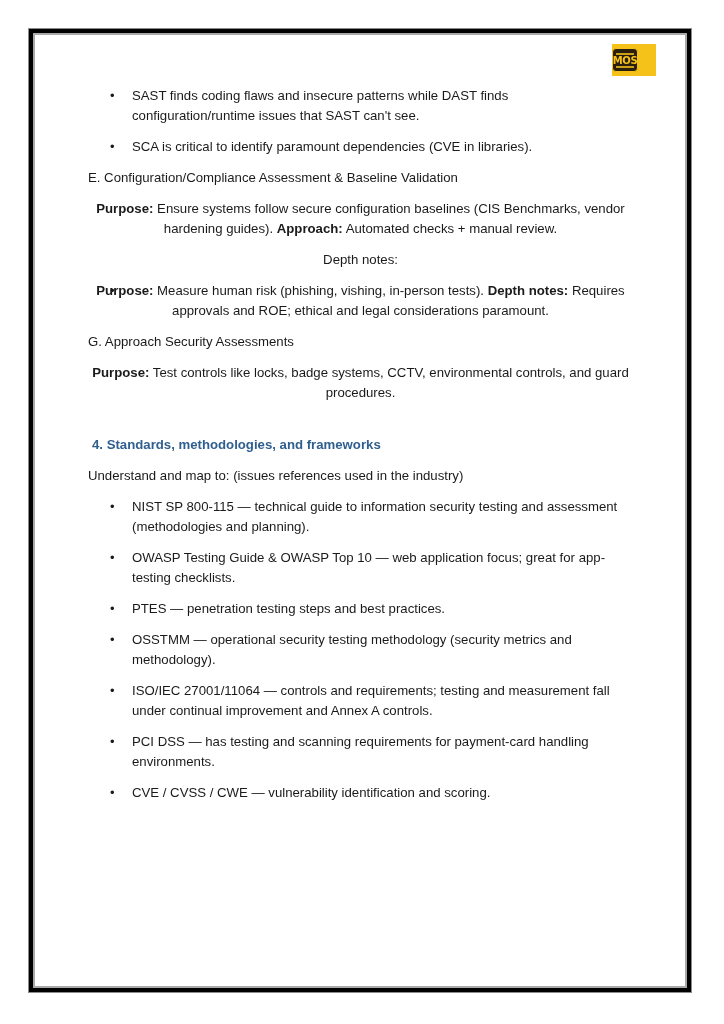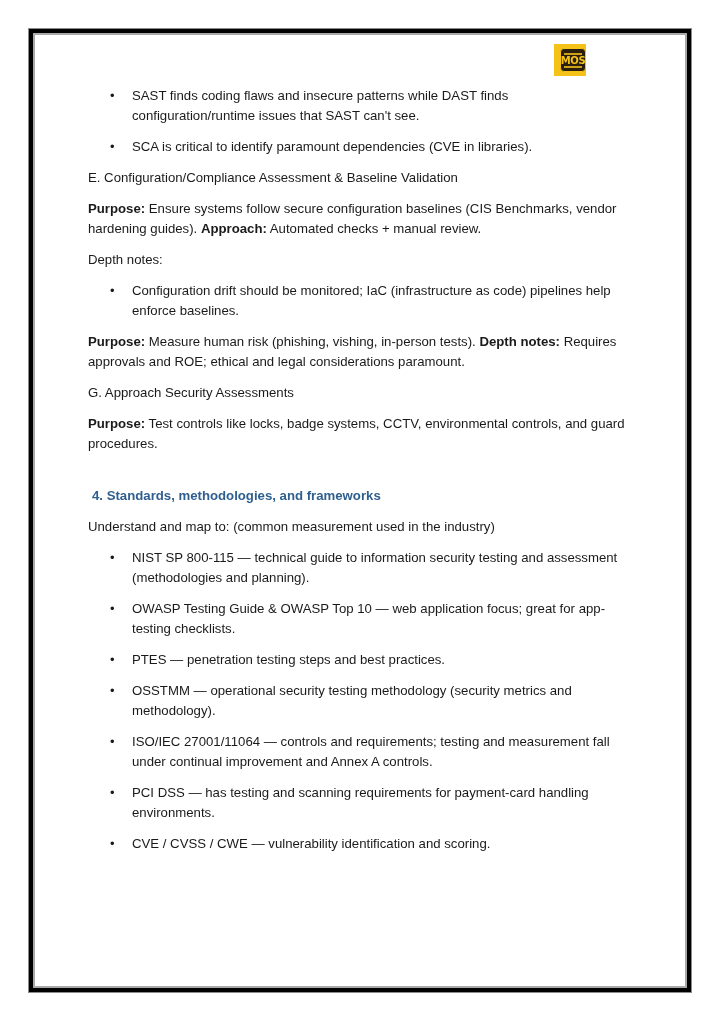--- a/index.html
+++ b/index.html
@@ -37,28 +37,28 @@
       position: absolute;
       left: 33px;
       top: 33px;
       width: 654px;
       height: 955px;
       border: 2px solid #a9a9a9;
       box-sizing: border-box;
     }
     .logo {
       position: absolute;
-      left: 554px;
+      left: 612px;
       top: 44px;
-      width: 32px;
+      width: 44px;
       height: 32px;
       background: #f5c21a;
       display: flex;
       align-items: center;
-      justify-content: flex-end;
+      justify-content: flex-start;
     }
     .logo-badge {
       width: 26px;
       height: 24px;
       background: #2a1f0f;
       border-radius: 4px;
       display: flex;
       flex-direction: column;
       align-items: center;
       justify-content: center;
@@ -98,20 +98,21 @@
       margin-bottom: 11px;
     }
     .bullet-item .bullet {
       position: absolute;
       left: 22px;
       top: 0;
       font-size: 13px;
     }
     p {
       margin: 8px 0 11px 0;
+      text-align: center;
     }
     .heading {
       font-weight: normal;
       margin: 0 0 11px 0;
     }
     .section-heading {
       font-weight: bold;
       color: #2f5f8f;
       margin: 0 0 11px 4px;
     }
@@ -149,33 +150,32 @@
       <span>SCA is critical to identify paramount dependencies (CVE in libraries).</span>
     </li>
   </ul>
 
   <div class="heading">E. Configuration/Compliance Assessment &amp; Baseline Validation</div>
   <p><b>Purpose:</b><span> Ensure systems follow secure configuration baselines (CIS Benchmarks, vendor hardening guides). </span><b>Approach:</b><span> Automated checks + manual review.</span></p>
   <p>Depth notes:</p>
   <ul class="bullet-list">
     <li class="bullet-item">
       <span class="bullet">•</span>
-      <span>Configuration drift should be monitored; IaC (infrastructure as code) pipelines help enforce baselines.</span>
     </li>
   </ul>
 
   <p><b>Purpose:</b><span> Measure human risk (phishing, vishing, in-person tests). </span><b>Depth notes:</b><span> Requires approvals and ROE; ethical and legal considerations paramount.</span></p>
 
   <div class="heading">G. Approach Security Assessments</div>
   <p><b>Purpose:</b><span> Test controls like locks, badge systems, CCTV, environmental controls, and guard procedures.</span></p>
 
   <div class="spacer"></div>
 
   <div class="section-heading">4. Standards, methodologies, and frameworks</div>
-  <div class="heading">Understand and map to: (common measurement used in the industry)</div>
+  <div class="heading">Understand and map to: (issues references used in the industry)</div>
 
   <ul class="bullet-list">
     <li class="bullet-item">
       <span class="bullet">•</span>
       <span>NIST SP 800-115 — technical guide to information security testing and assessment (methodologies and planning).</span>
     </li>
     <li class="bullet-item">
       <span class="bullet">•</span>
       <span>OWASP Testing Guide &amp; OWASP Top 10 — web application focus; great for app-testing checklists.</span>
     </li>

